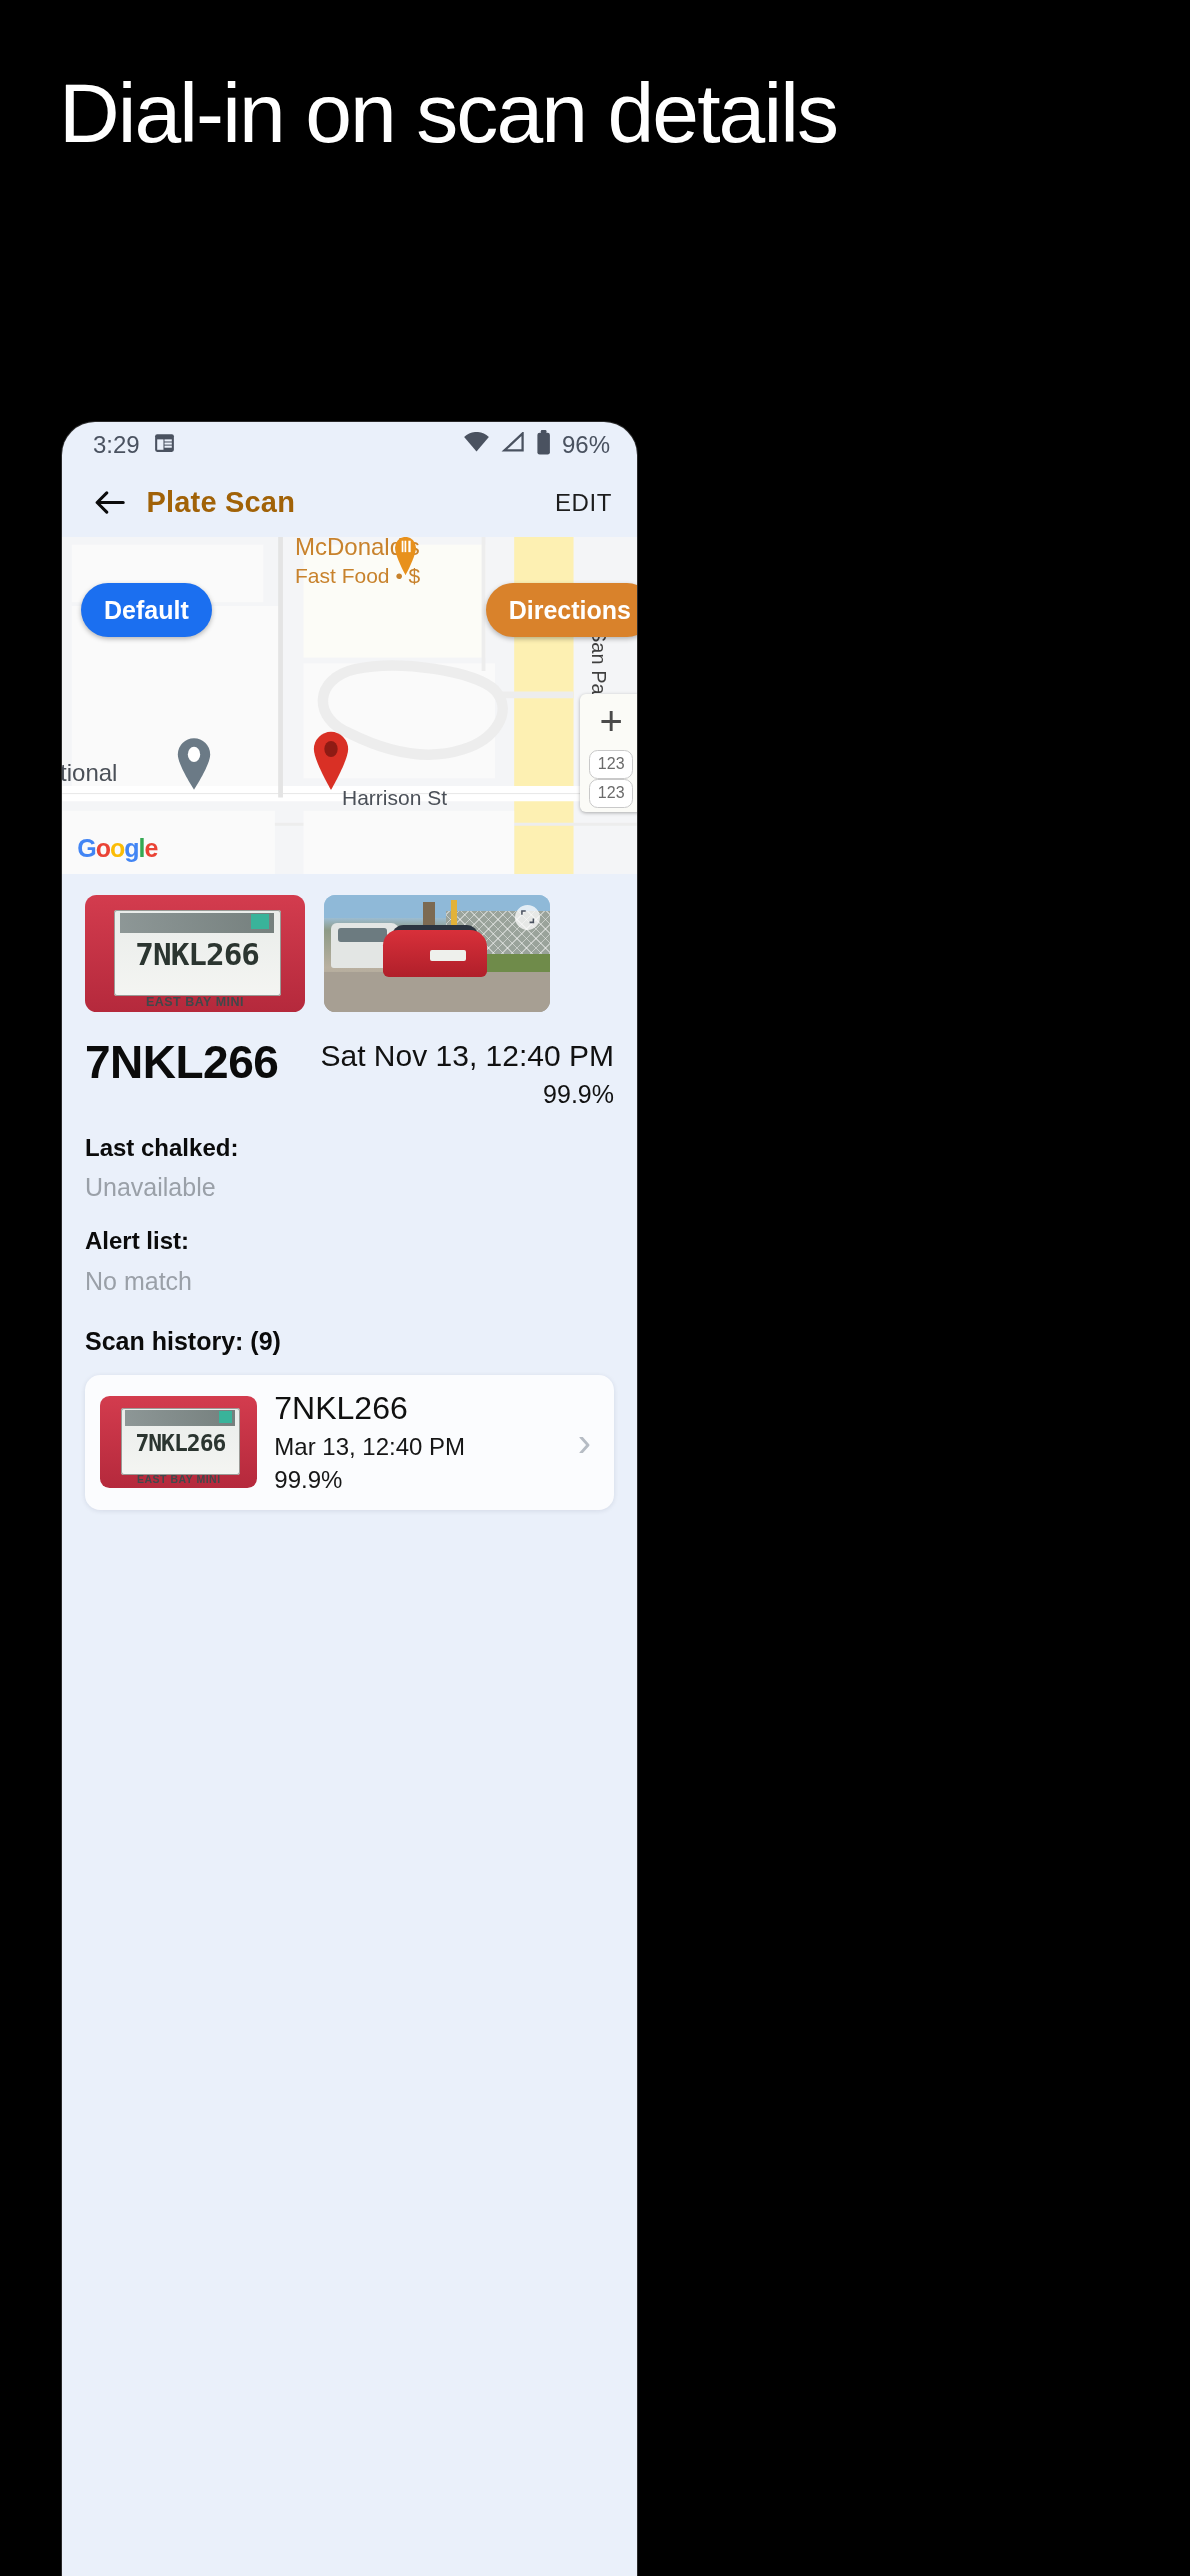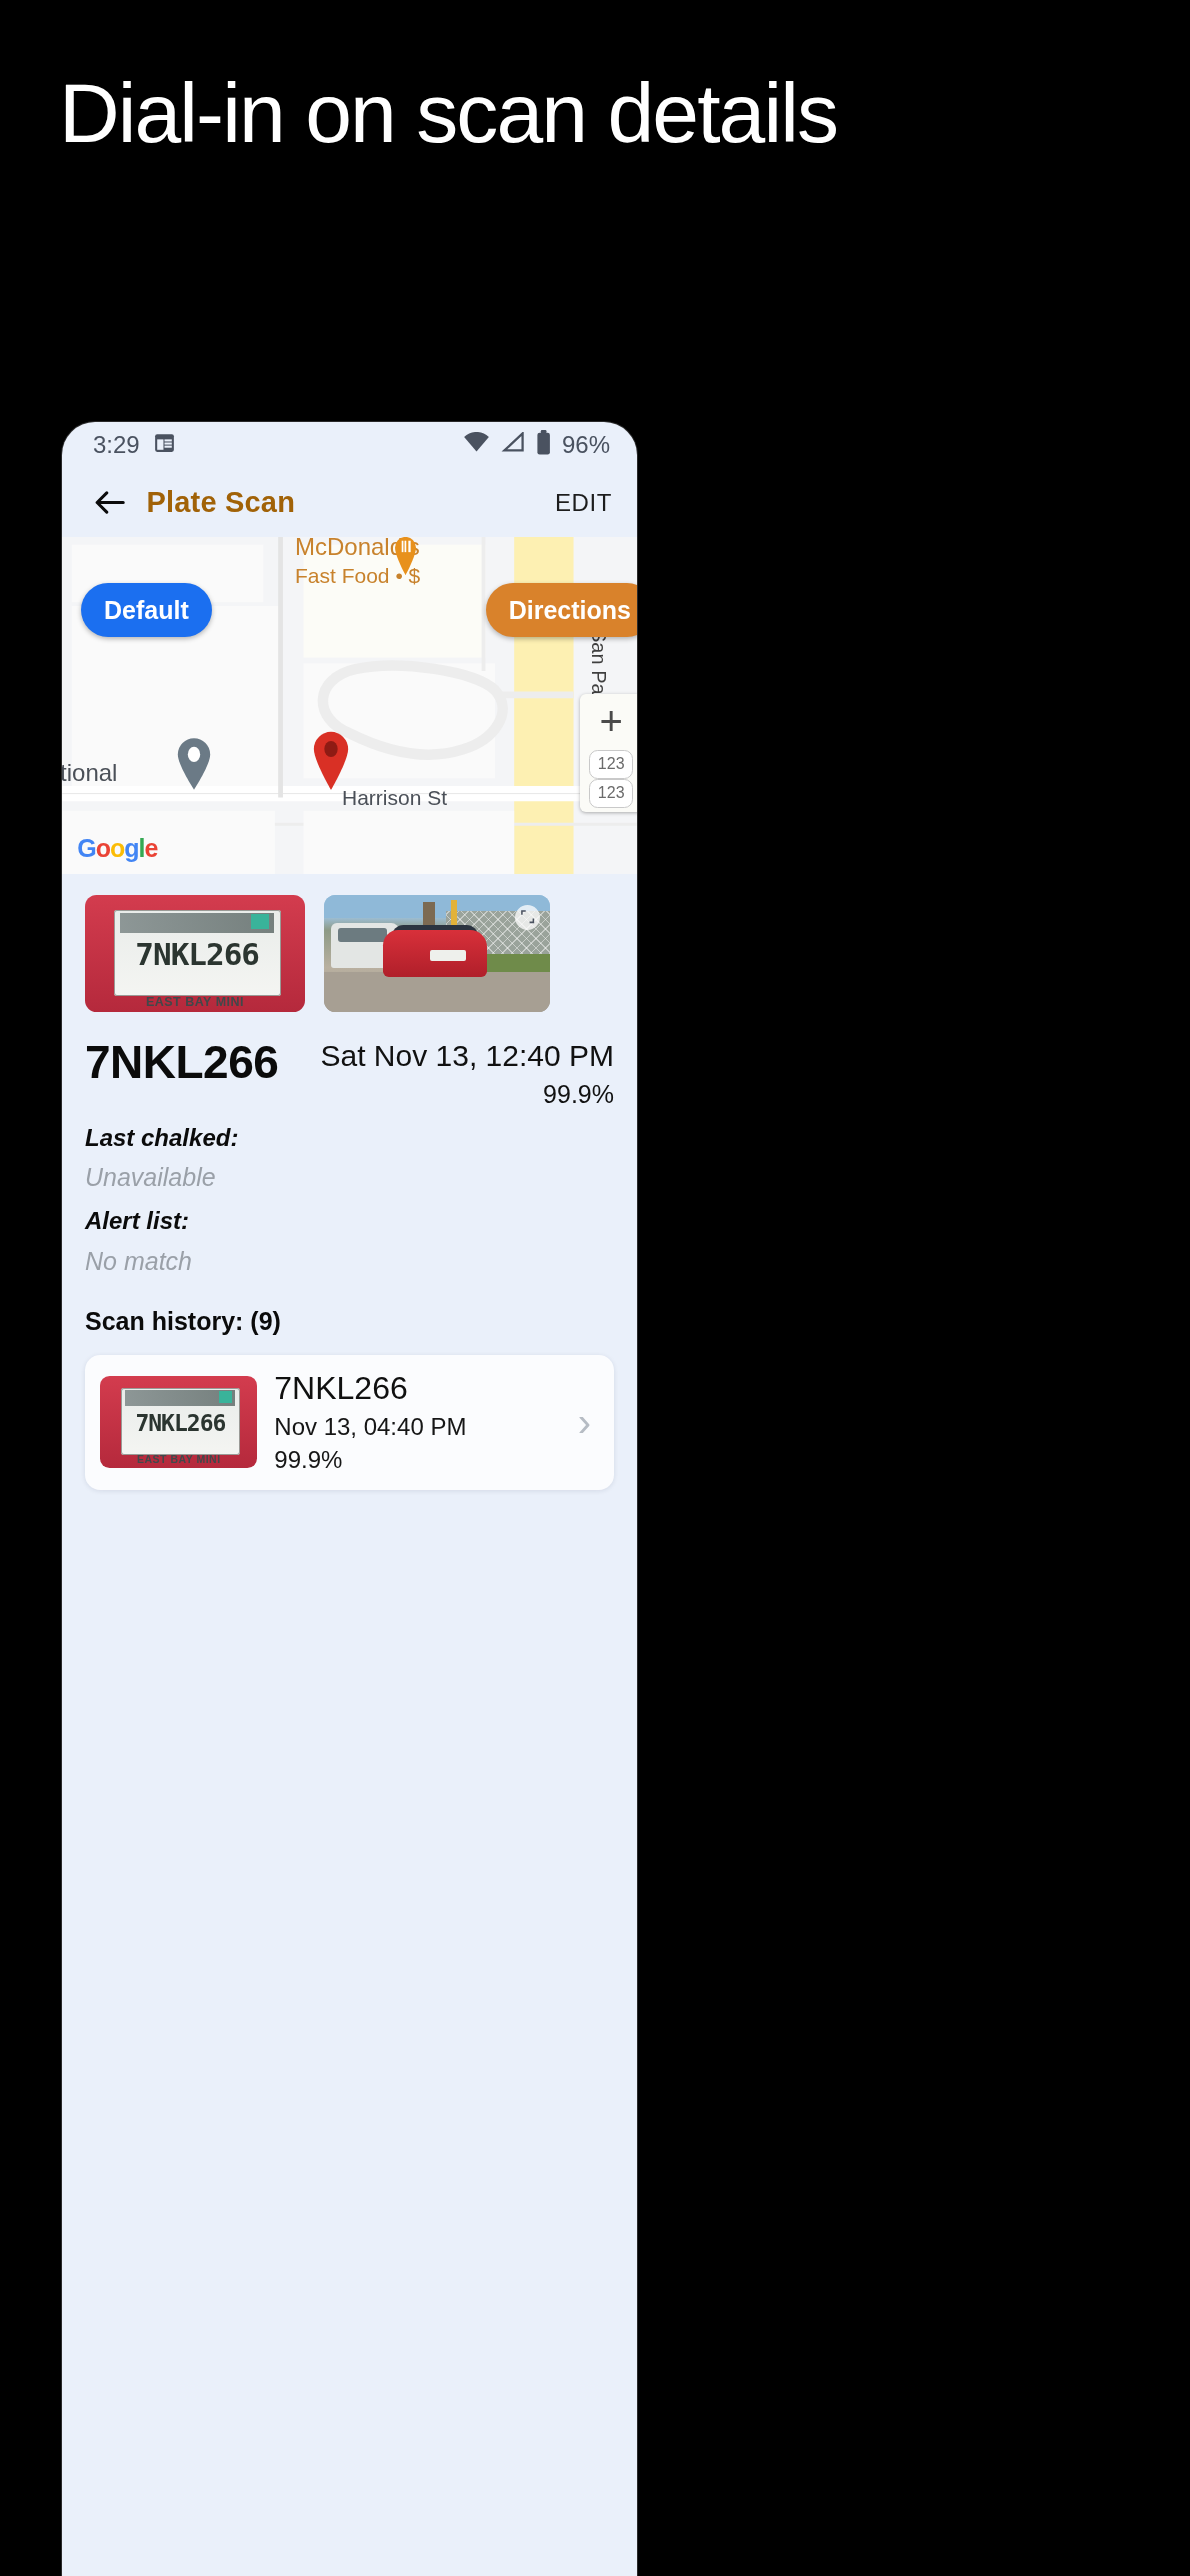--- a/index.html
+++ b/index.html
@@ -124,21 +124,21 @@
                 border-radius:50%; background:rgba(255,255,255,.75);
                 display:flex; align-items:center; justify-content:center; }
 
   
   .row-main { display:flex; align-items:flex-start; margin-top:27px; }
   .plate-big { font-size:46px; font-weight:700; color:#0b0b0b; letter-spacing:-0.5px; line-height:1; }
   .right-col { margin-left:auto; text-align:right; }
   .timestamp { font-size:30px; color:#111; line-height:1.1; }
   .confidence { font-size:25px; color:#111; margin-top:7.7px; }
 
-  .field { margin-top:15px;font-style:italic; }
+  .field { margin-top:25px; }
   .field-label { font-size:24px; font-weight:700; color:#0b0b0b; }
   .field-value { font-size:25px; color:#9aa0a8; margin-top:11.5px; }
 
   .section-label { font-size:25px; font-weight:700; color:#0b0b0b; margin-top:31px; }
 
   
   .hist-card {
     margin-top:19px; background:#fbfcfe; border-radius:15.3px;
     box-shadow:0 1px 4.8px rgba(20,30,60,.10); padding:15.3px 15.3px;
     display:flex; align-items:center; gap:17px;
@@ -331,21 +331,21 @@
             <div class="plate-inner">
               <div class="plate-top"></div>
               <div class="plate-tab"></div>
               <div class="plate-txt" style="font-size:23px; top:32%;">7NKL266</div>
             </div>
             <div class="plate-sub" style="font-size:10.5px;">EAST BAY MINI</div>
           </div>
         </div>
         <div class="hist-text">
           <div class="hist-plate">7NKL266</div>
-          <div class="hist-date">Nov 13, 04:40 PM</div>
+          <div class="hist-date">Mar 13, 12:40 PM</div>
           <div class="hist-conf">99.9%</div>
         </div>
         <div class="chev">›</div>
       </div>
 
     </div>
   </div>
 </div>
 
 

